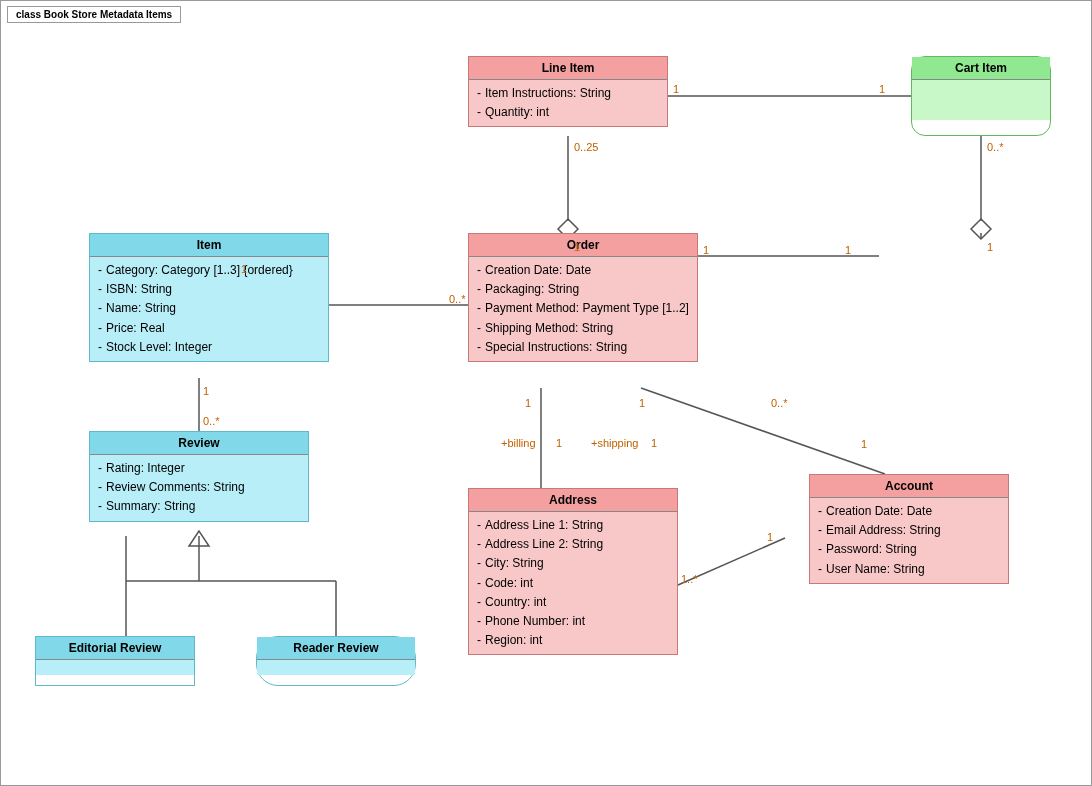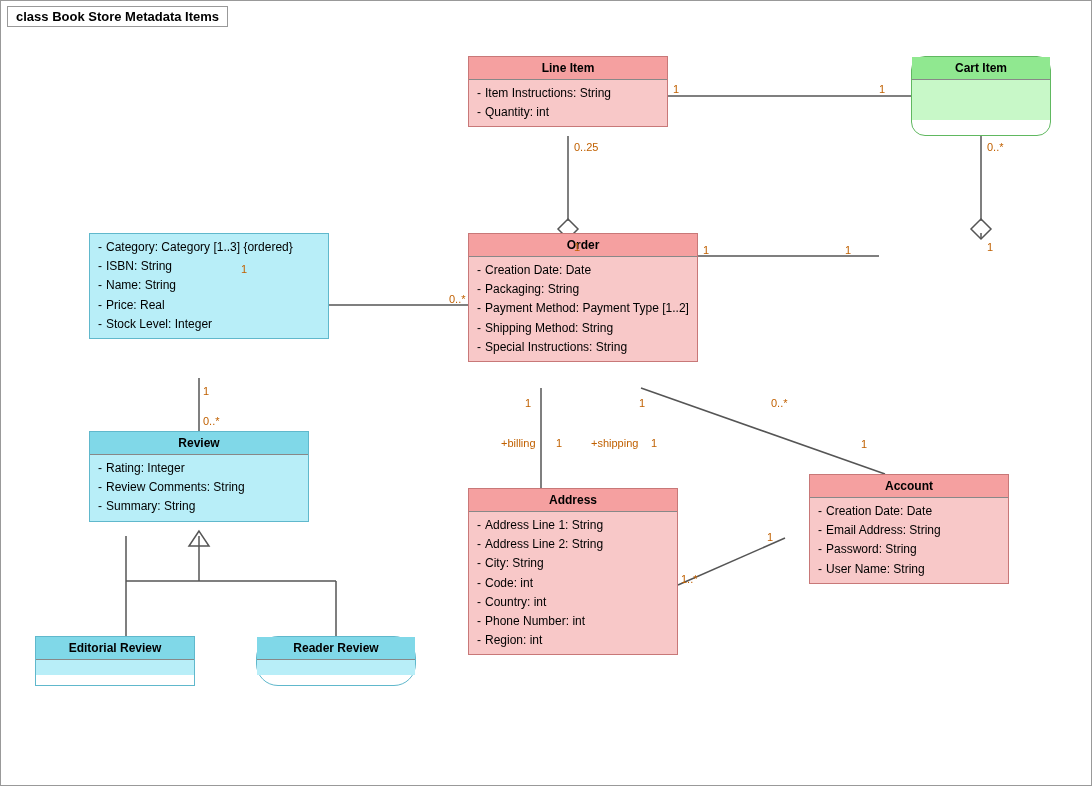--- a/index.html
+++ b/index.html
@@ -15,21 +15,21 @@
     #diagram-container {
       position: absolute;
       top: 0; left: 0;
       width: 1092px;
       height: 786px;
       border: 1px solid #999;
     }
     .diagram-title {
       position: absolute;
       top: 5px; left: 6px;
-      font-size: 13px;
+      font-size: 10px;
       font-weight: bold;
       background: #fff;
       border: 1px solid #999;
       padding: 2px 8px;
       z-index: 10;
     }
     
     .uml-class {
       position: absolute;
       border: 1.5px solid #888;
@@ -192,20 +192,21 @@
         </div>
       <div class="attr">
           <span>-</span>
           <span>Special Instructions: String</span>
         </div>
     </div>
   </div>
 
 
   <div class="uml-class cyan" style="left:88px; top:232px; width:240px;">
+    <div class="class-header">Item</div>
     <div class="class-body">
       <div class="attr">
           <span>-</span>
           <span>Category: Category [1..3] {ordered}</span>
         </div>
       <div class="attr">
           <span>-</span>
           <span>ISBN: String</span>
         </div>
       <div class="attr">

